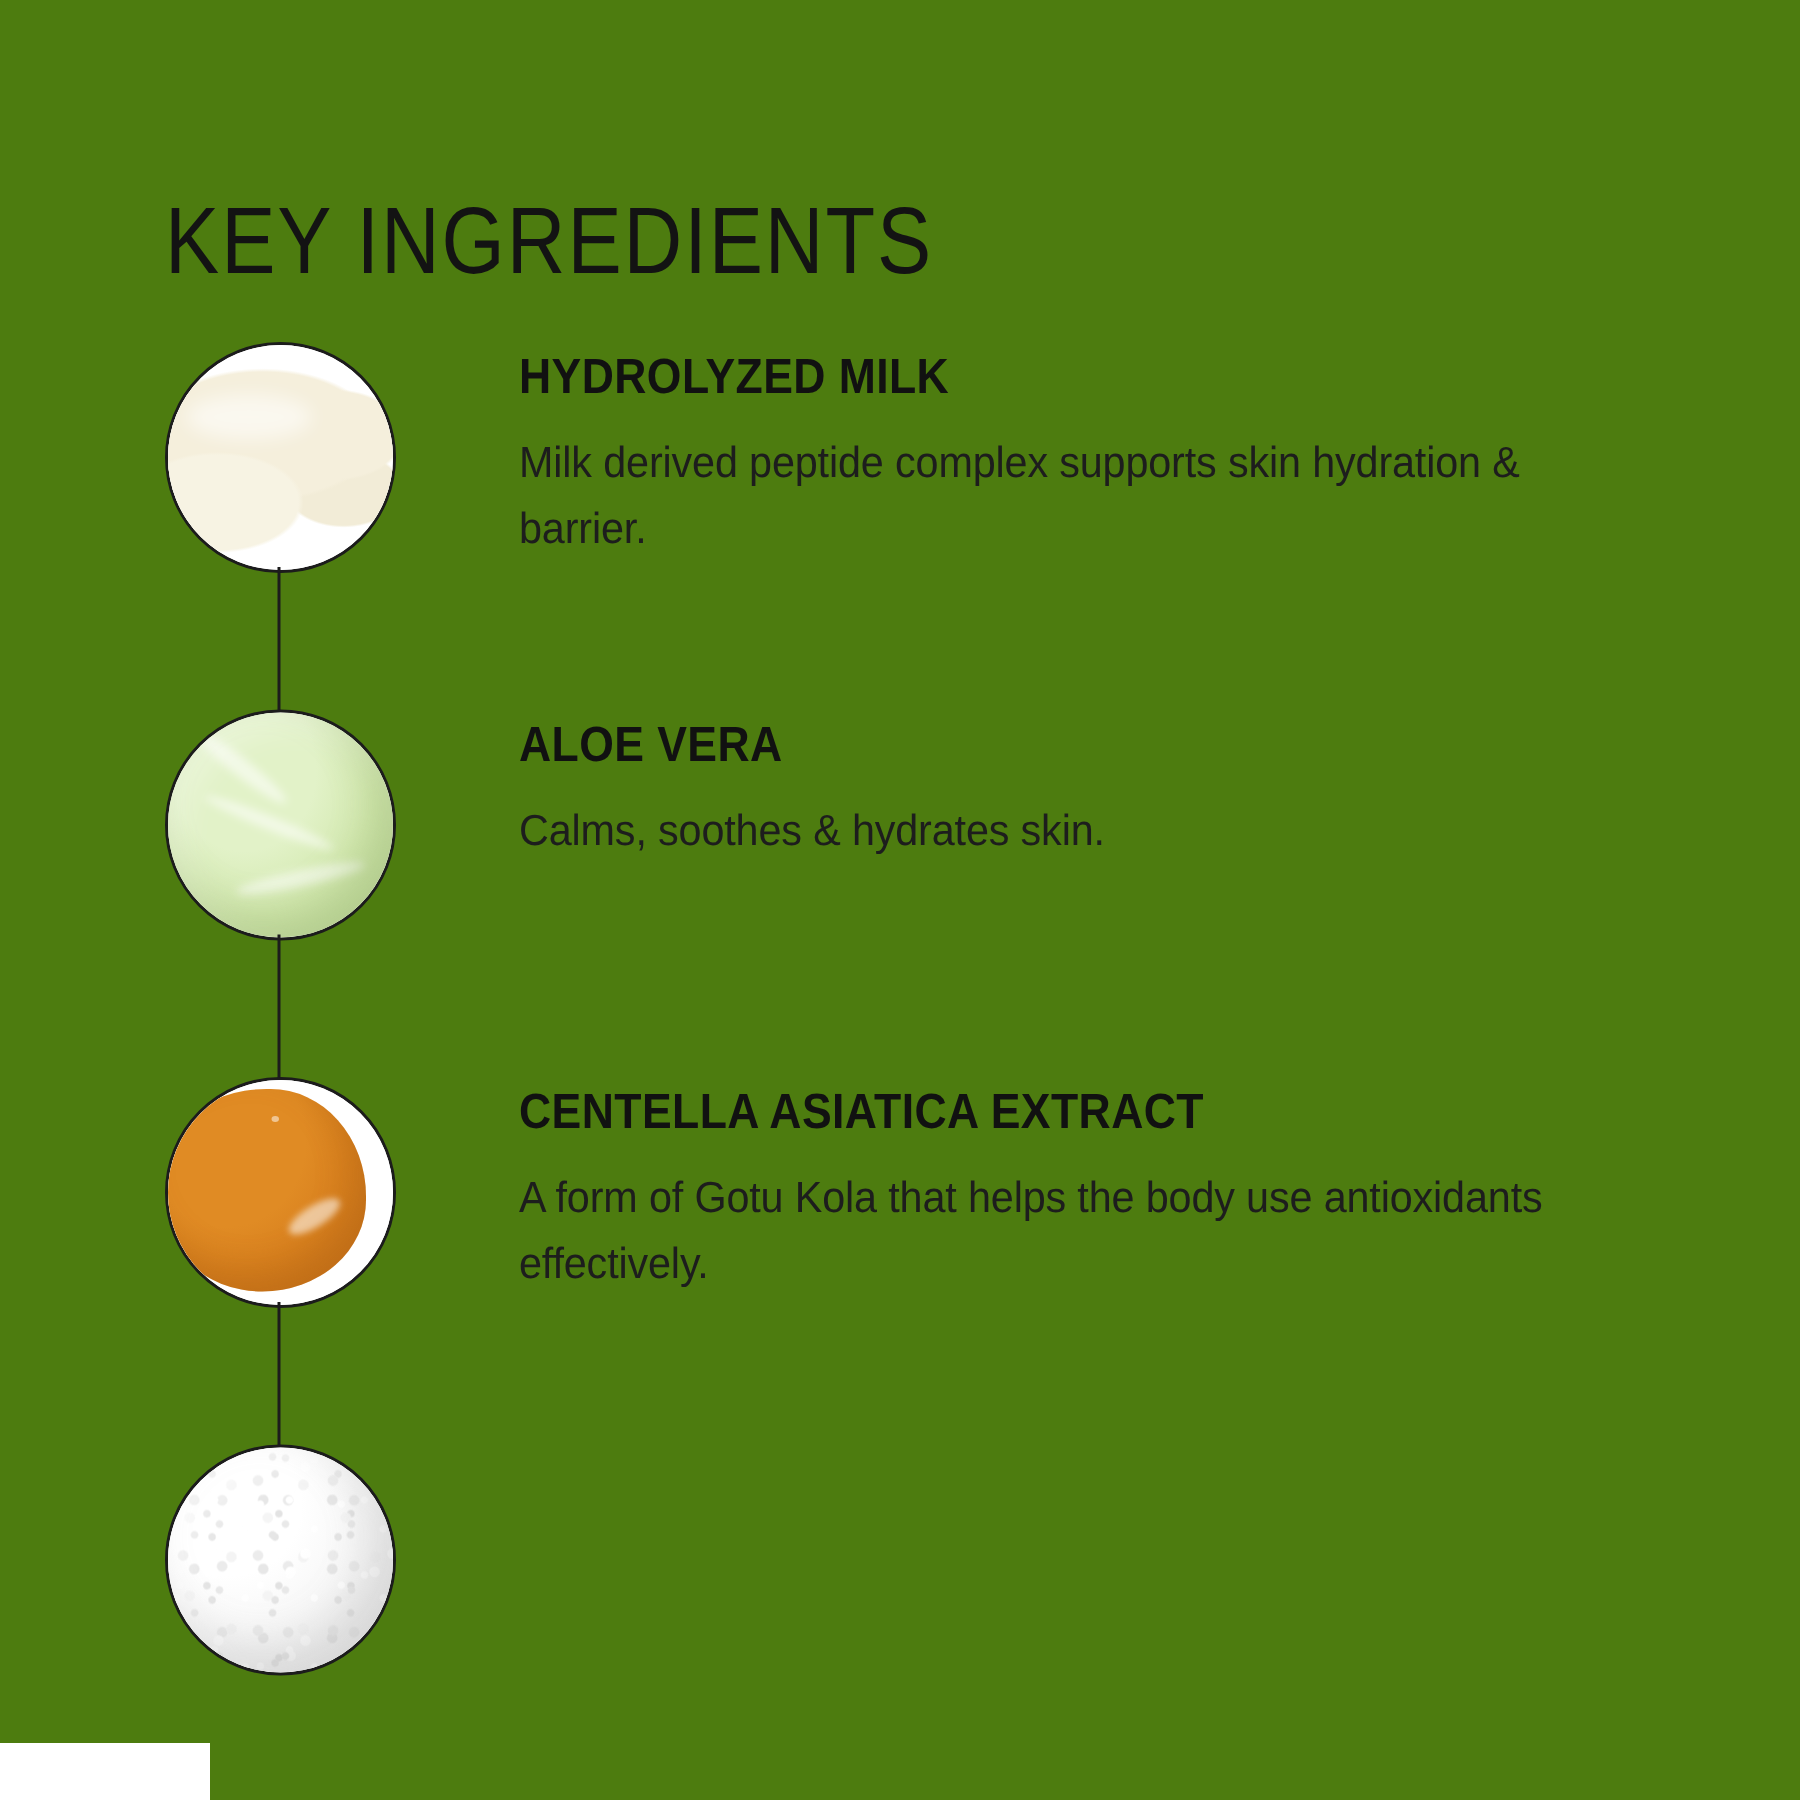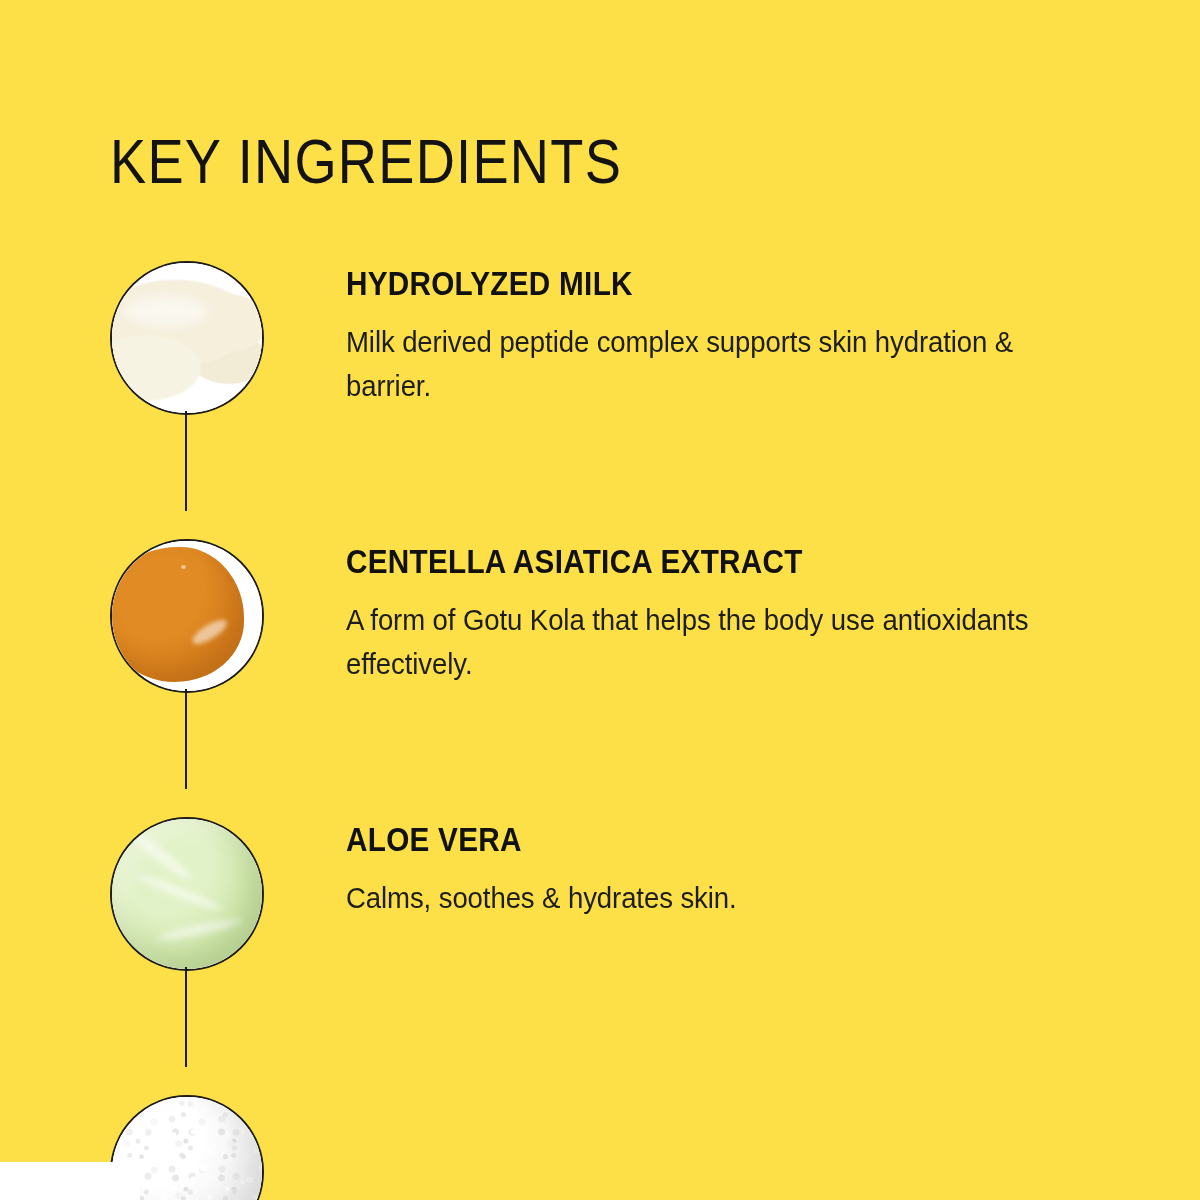--- a/index.html
+++ b/index.html
@@ -13,21 +13,21 @@
     font-family: "Liberation Sans", sans-serif;
     overflow: hidden;
     position: relative;
     color: #121212;
   }
 
   
   .page {
     position: absolute;
     inset: 0;
-    background: #fde047;
+    background: #4d7c0f;
   }
   .bottom-strip {
     position: absolute;
     left: 0;
     bottom: 0;
     width: 140px;
     height: 38px;
     background: #ffffff;
   }
 
@@ -50,21 +50,20 @@
   
   .rail {
     position: absolute;
     left: 110px;
     top: 228px;
     width: 1000px;
   }
   .row {
     position: relative;
     height: 245px;
-    margin-top: 33px;
   }
   .row:last-child { height: 200px; }
 
   .connector {
     position: absolute;
     left: 76px;
     top: 150px;
     width: 2px;
     height: 100px;
     background: #1c1c1c;
@@ -249,49 +248,49 @@
         <div class="hl"></div>
       </div>
       <div class="connector"></div>
       <div class="copy">
         <div class="ing-name">HYDROLYZED MILK</div>
         <div class="ing-desc">Milk derived peptide complex supports skin hydration &amp; barrier.</div>
       </div>
     </div>
 
     <div class="row">
-      <div class="swatch sw-centella">
-        <div class="inner"></div>
-        <div class="drop"></div>
-        <div class="gloss"></div>
-        <div class="bubble"></div>
-      </div>
-      <div class="connector"></div>
-      <div class="copy">
-        <div class="ing-name">CENTELLA ASIATICA EXTRACT</div>
-        <div class="ing-desc">A form of Gotu Kola that helps the body use antioxidants effectively.</div>
-      </div>
-    </div>
-
-    <div class="row">
       <div class="swatch sw-aloe">
         <div class="inner"></div>
         <div class="streak s1"></div>
         <div class="streak s2"></div>
         <div class="streak s3"></div>
         <div class="shade"></div>
       </div>
       <div class="connector"></div>
       <div class="copy">
         <div class="ing-name">ALOE VERA</div>
         <div class="ing-desc">Calms, soothes &amp; hydrates skin.</div>
       </div>
     </div>
 
     <div class="row">
+      <div class="swatch sw-centella">
+        <div class="inner"></div>
+        <div class="drop"></div>
+        <div class="gloss"></div>
+        <div class="bubble"></div>
+      </div>
+      <div class="connector"></div>
+      <div class="copy">
+        <div class="ing-name">CENTELLA ASIATICA EXTRACT</div>
+        <div class="ing-desc">A form of Gotu Kola that helps the body use antioxidants effectively.</div>
+      </div>
+    </div>
+
+    <div class="row">
       <div class="swatch sw-powder">
         <div class="inner"></div>
         <div class="grain"></div>
         <div class="shade"></div>
       </div>
 
     </div>
 
   </div>
 

